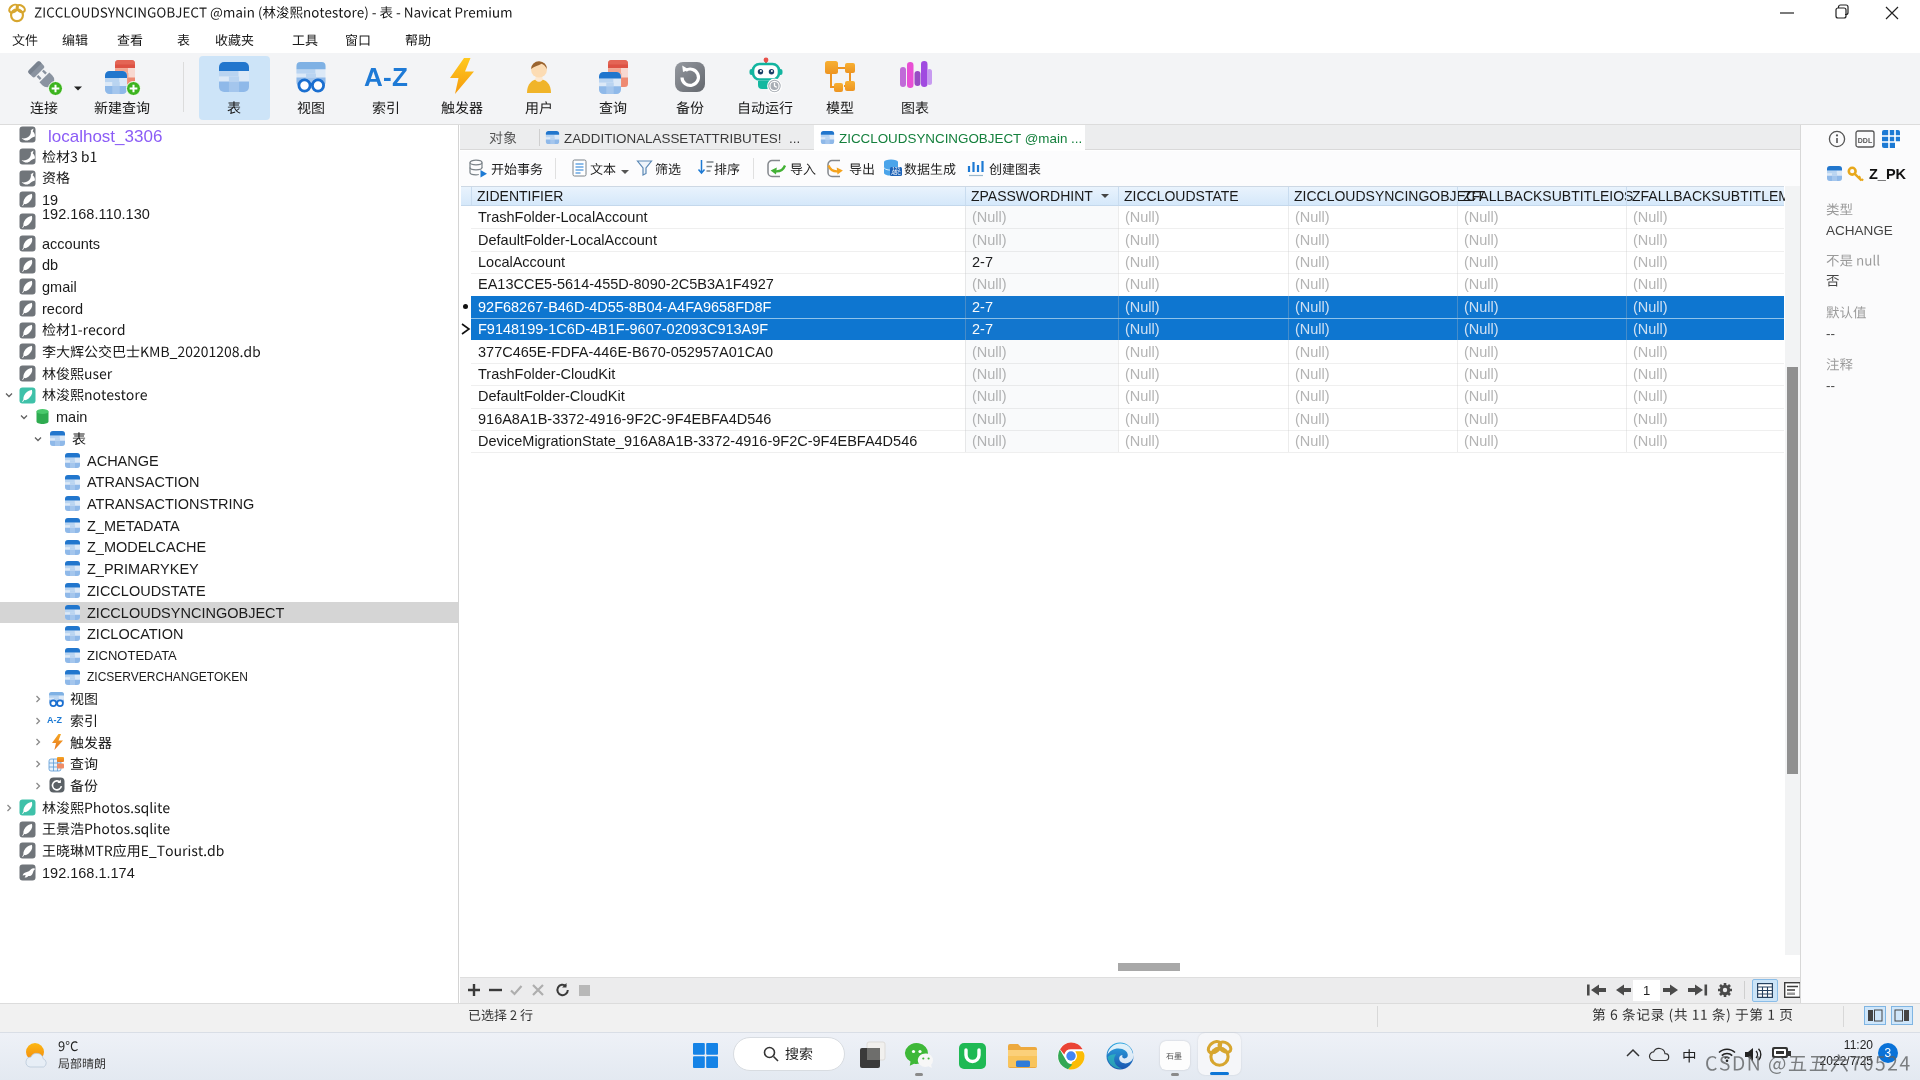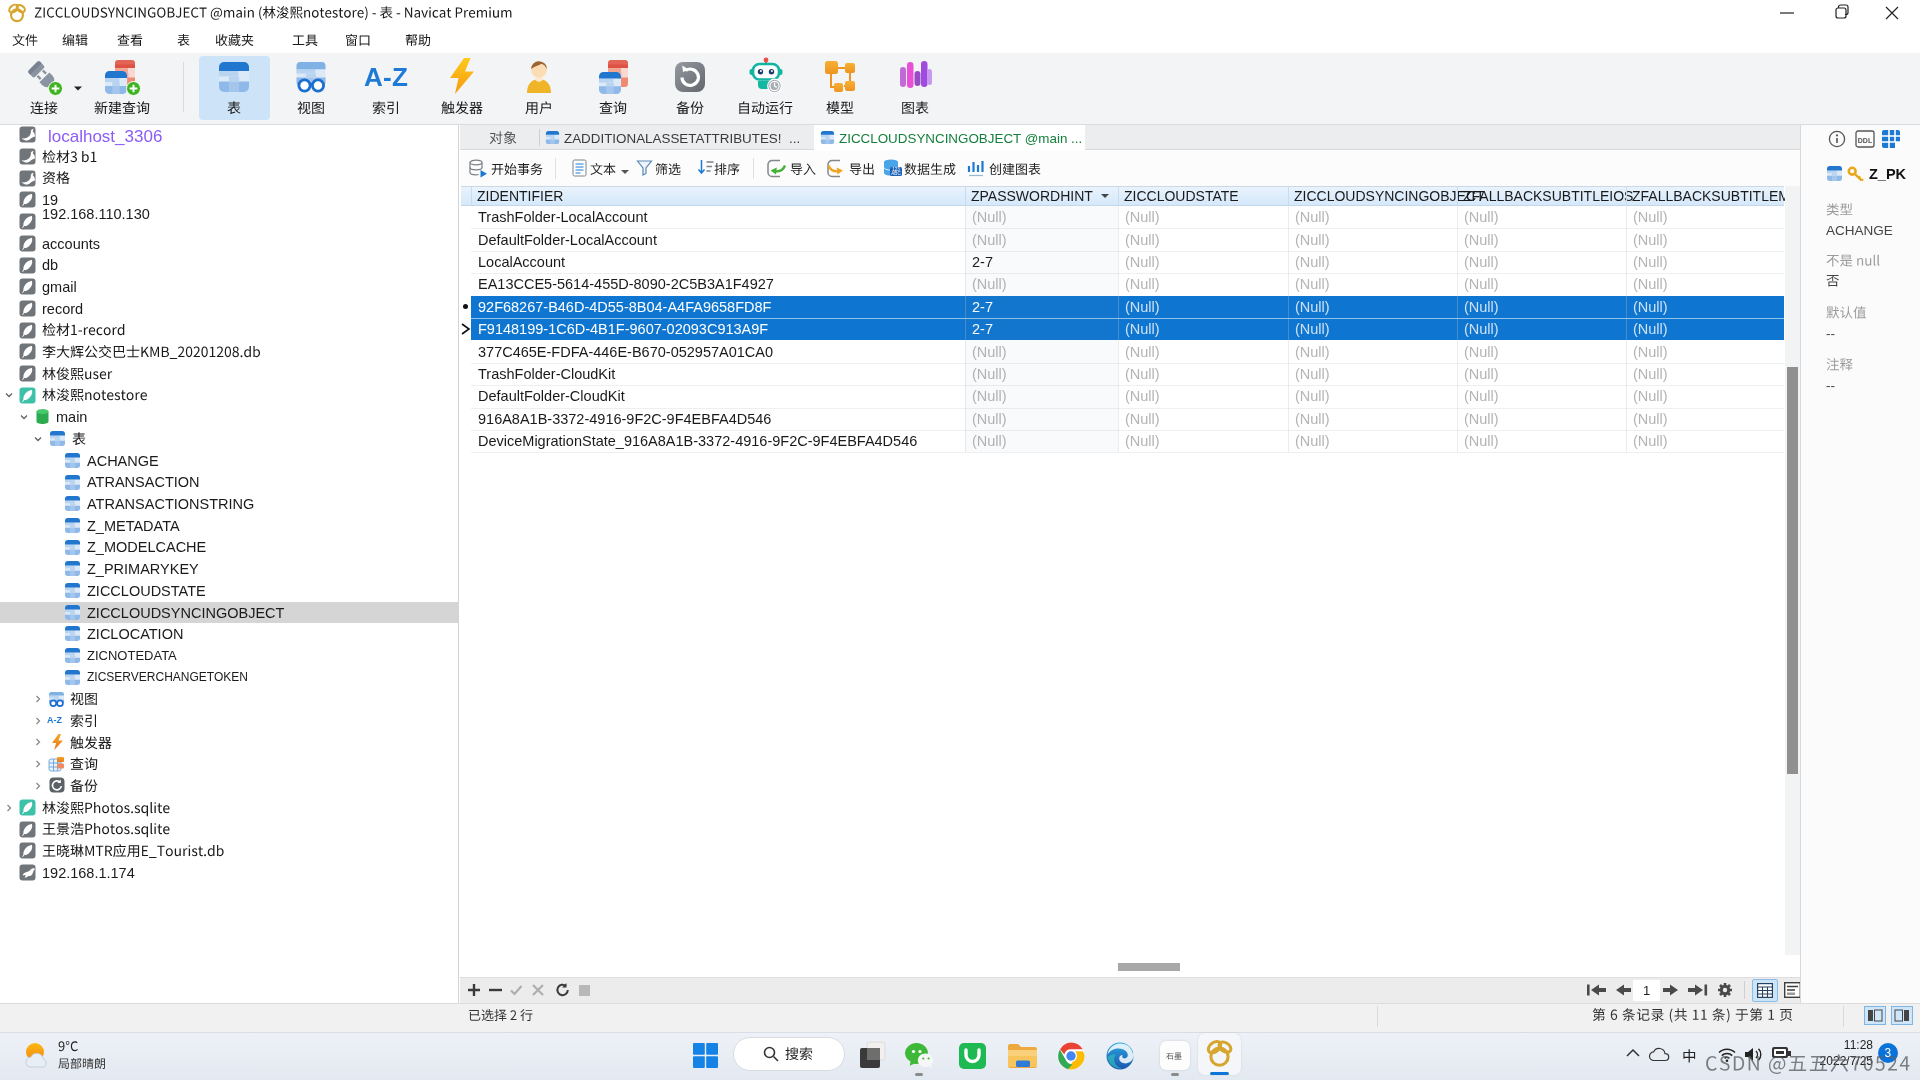--- a/index.html
+++ b/index.html
@@ -1046,18 +1046,18 @@
 <svg class="a" style="left:1744px;top:1046px" width="19" height="17" viewBox="0 0 19 17">
     <path d="M1 6h3l5-4v13l-5-4H1z" fill="#222"></path>
     <path d="M12 5a5 5 0 0 1 0 7M14.5 2.8a8.2 8.2 0 0 1 0 11.4" fill="none" stroke="#222" stroke-width="1.4"></path>
   </svg>
 <svg class="a" style="left:1771px;top:1046px" width="21" height="16" viewBox="0 0 21 16">
     <rect x="1" y="1" width="16" height="11" rx="2" fill="#333"></rect>
     <rect x="3" y="3" width="12" height="7" rx="1" fill="#fff"></rect>
     <rect x="5" y="5" width="8" height="3" fill="#333"></rect>
     <path d="M17 5h3v5h-3z" fill="#333"></path>
   </svg>
-<div class="tx" style="left:1840px;top:1038px;width:33px;text-align:right;font-size:12px;color:#222">11:28</div>
+<div class="tx" style="left:1840px;top:1038px;width:33px;text-align:right;font-size:12px;color:#222">11:20</div>
 <div class="tx" style="left:1815px;top:1054px;width:58px;text-align:right;font-size:12px;color:#222">2022/7/25</div>
 <div class="a" style="left:1878px;top:1043px;width:20px;height:20px;border-radius:50%;background:#0a72d8"></div>
 <div class="tx" style="left:1884.5px;top:1046px;font-size:12px;color:#fff">3</div>
 <svg class="ct" style="left:1705px;top:1050.5px" width="208.6" height="25.4" viewBox="0 -19.5 208.6 25.4">
     <path fill="#5f6163" opacity="0.8" d="M7.4 0.3C9.2 0.3 10.6 -0.5 11.7 -1.8L10.7 -2.9C9.8 -1.9 8.8 -1.3 7.4 -1.3C4.7 -1.3 3 -3.6 3 -7.2C3 -10.8 4.8 -13 7.5 -13C8.7 -13 9.7 -12.4 10.4 -11.6L11.4 -12.8C10.6 -13.7 9.2 -14.5 7.5 -14.5C3.8 -14.5 1.1 -11.8 1.1 -7.1C1.1 -2.5 3.8 0.3 7.4 0.3Z M19.8 0.3C22.8 0.3 24.6 -1.5 24.6 -3.8C24.6 -5.9 23.3 -6.9 21.7 -7.6L19.7 -8.5C18.5 -9 17.3 -9.5 17.3 -10.9C17.3 -12.2 18.3 -13 19.9 -13C21.3 -13 22.3 -12.5 23.2 -11.6L24.1 -12.8C23.1 -13.8 21.6 -14.5 19.9 -14.5C17.4 -14.5 15.4 -13 15.4 -10.8C15.4 -8.7 17 -7.7 18.3 -7.1L20.4 -6.2C21.8 -5.6 22.8 -5.1 22.8 -3.6C22.8 -2.3 21.7 -1.3 19.8 -1.3C18.3 -1.3 16.9 -2 15.8 -3.1L14.8 -1.9C16 -0.6 17.7 0.3 19.8 0.3Z M28.8 0H32.5C36.8 0 39.1 -2.7 39.1 -7.2C39.1 -11.8 36.8 -14.3 32.4 -14.3H28.8ZM30.6 -1.5V-12.8H32.2C35.6 -12.8 37.3 -10.8 37.3 -7.2C37.3 -3.6 35.6 -1.5 32.2 -1.5Z M43.6 0H45.3V-7.5C45.3 -9 45.2 -10.5 45.1 -12H45.2L46.7 -9L52 0H53.8V-14.3H52.1V-6.9C52.1 -5.4 52.2 -3.8 52.3 -2.3H52.2L50.7 -5.3L45.5 -14.3H43.6Z M71.7 3.4C73.2 3.4 74.6 3 75.9 2.3L75.4 1.2C74.4 1.8 73.2 2.2 71.8 2.2C68.1 2.2 65.3 -0.2 65.3 -4.5C65.3 -9.6 69.1 -12.9 73 -12.9C76.9 -12.9 79 -10.3 79 -6.8C79 -4 77.5 -2.3 76.1 -2.3C74.9 -2.3 74.5 -3.1 74.9 -4.9L75.8 -9.2H74.6L74.3 -8.3H74.3C73.9 -9 73.3 -9.4 72.6 -9.4C70 -9.4 68.3 -6.6 68.3 -4.3C68.3 -2.3 69.5 -1.2 71 -1.2C72 -1.2 72.9 -1.9 73.6 -2.7H73.7C73.8 -1.6 74.7 -1.1 75.9 -1.1C77.9 -1.1 80.3 -3.1 80.3 -6.9C80.3 -11.2 77.5 -14.1 73.1 -14.1C68.3 -14.1 64 -10.3 64 -4.4C64 0.7 67.5 3.4 71.7 3.4ZM71.3 -2.5C70.5 -2.5 69.8 -3 69.8 -4.4C69.8 -6.1 70.9 -8.1 72.6 -8.1C73.2 -8.1 73.6 -7.9 74 -7.2L73.4 -3.8C72.6 -2.8 71.9 -2.5 71.3 -2.5Z M86.2 -8.8V-7.4H89.9C89.5 -5 89.1 -2.7 88.7 -1H83.9V0.5H101.2V-1H97.3C97.6 -3.5 97.8 -6.6 98 -8.8L96.9 -8.9L96.6 -8.8H91.6L92.3 -13H99.9V-14.5H85.1V-13H90.7C90.5 -11.7 90.3 -10.3 90.1 -8.8ZM90.3 -1C90.6 -2.7 91 -5 91.4 -7.4H96.3C96.2 -5.6 96 -3 95.7 -1Z M107.1 -8.8V-7.4H110.8C110.4 -5 110 -2.7 109.6 -1H104.8V0.5H122.1V-1H118.2C118.5 -3.5 118.7 -6.6 118.9 -8.8L117.8 -8.9L117.5 -8.8H112.5L113.2 -13H120.8V-14.5H106V-13H111.6C111.4 -11.7 111.2 -10.3 111 -8.8ZM111.2 -1C111.5 -2.7 111.9 -5 112.3 -7.4H117.2C117.1 -5.6 116.9 -3 116.6 -1Z M125.7 -11.2V-9.7H143V-11.2ZM130.6 -7.4C129.3 -4.6 127.3 -1.5 125.5 0.4C125.9 0.7 126.6 1.2 126.9 1.4C128.7 -0.7 130.8 -3.9 132.2 -6.9ZM136.4 -7C138.2 -4.3 140.6 -0.7 141.6 1.3L143.1 0.5C142 -1.6 139.6 -5.1 137.8 -7.6ZM132.5 -15.8C133.2 -14.5 134 -12.7 134.3 -11.6L135.9 -12.3C135.5 -13.3 134.7 -15 134 -16.3Z M149.4 0H151.2C151.4 -5.6 152 -8.9 155.4 -13.2V-14.3H146.4V-12.8H153.4C150.6 -8.9 149.6 -5.4 149.4 0Z M163.1 0.3C165.8 0.3 167.6 -2.2 167.6 -7.2C167.6 -12.1 165.8 -14.5 163.1 -14.5C160.4 -14.5 158.7 -12.1 158.7 -7.2C158.7 -2.2 160.4 0.3 163.1 0.3ZM163.1 -1.2C161.5 -1.2 160.4 -3 160.4 -7.2C160.4 -11.4 161.5 -13.1 163.1 -13.1C164.8 -13.1 165.9 -11.4 165.9 -7.2C165.9 -3 164.8 -1.2 163.1 -1.2Z M175 0.3C177.4 0.3 179.7 -1.5 179.7 -4.6C179.7 -7.8 177.8 -9.2 175.4 -9.2C174.6 -9.2 173.9 -9 173.3 -8.6L173.6 -12.8H179V-14.3H172.1L171.6 -7.6L172.6 -7C173.4 -7.6 174 -7.9 174.9 -7.9C176.7 -7.9 177.9 -6.6 177.9 -4.6C177.9 -2.5 176.6 -1.2 174.9 -1.2C173.2 -1.2 172.2 -2 171.4 -2.8L170.5 -1.6C171.4 -0.7 172.8 0.3 175 0.3Z M183 0H192V-1.5H188C187.3 -1.5 186.4 -1.5 185.7 -1.4C189.1 -4.6 191.3 -7.5 191.3 -10.4C191.3 -12.9 189.7 -14.5 187.2 -14.5C185.3 -14.5 184.1 -13.7 182.9 -12.5L184 -11.4C184.8 -12.4 185.8 -13.1 186.9 -13.1C188.7 -13.1 189.6 -11.9 189.6 -10.3C189.6 -7.8 187.5 -5 183 -1.1Z M201 0H202.7V-3.9H204.6V-5.4H202.7V-14.3H200.7L194.8 -5.1V-3.9H201ZM201 -5.4H196.6L199.9 -10.2C200.3 -10.9 200.7 -11.7 201 -12.3H201.1C201.1 -11.6 201 -10.5 201 -9.8Z"></path>
   </svg>
 </body></html>

